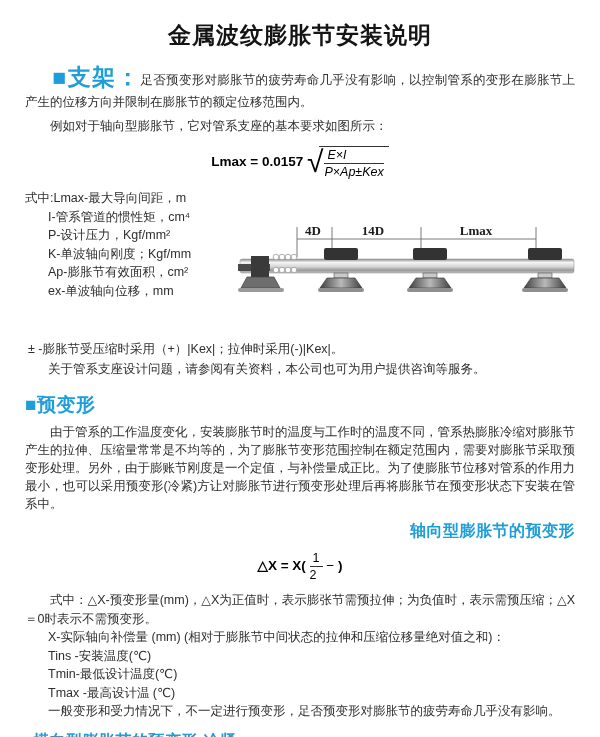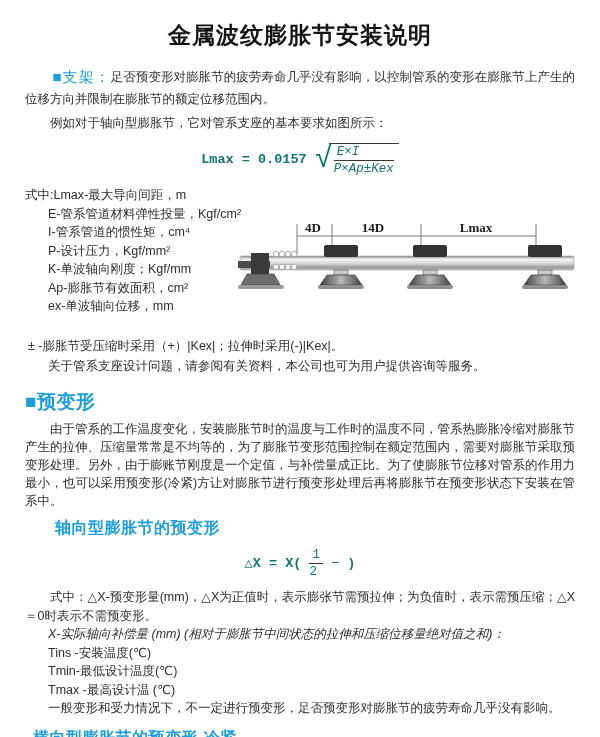--- a/index.html
+++ b/index.html
@@ -8,27 +8,27 @@
     background:#ffffff; color:#2e2e2e;
     font-family:"Liberation Sans","DejaVu Sans",sans-serif;
     font-size:12.5px;
     margin-top:7px;
   }
   .title {
     text-align:center; padding-top:13px; margin:0;
     font-size:23px; font-weight:bold; color:#141414; letter-spacing:1px;
   }
   .p-support { margin:15px 25px 0 25px; line-height:22px; text-align:justify; text-indent:2.2em; }
-  .inline-header { font-size:15px; font-weight:normal; color:#1d9ed9; vertical-align:-1px; letter-spacing:1px; }
+  .inline-header { font-size:23px; font-weight:bold; color:#1d9ed9; vertical-align:-1px; letter-spacing:1px; }
   .p-example { margin:2px 25px 0 25px; line-height:22px; text-indent:2em; }
 
   
   .formula-block {
-    text-align:center; color:#0f766e;
-    font-family:Liberation Mono, monospace; font-size:13.5px;
+    text-align:center; color:#000000;
+    font-family:Liberation Sans, sans-serif; font-size:13.5px;
   }
   .formula-lmax { margin-top:8px; height:36px; }
   .f-bold { font-weight:bold; }
   .sqrt-glyph { font-size:30px; font-weight:400; vertical-align:middle; margin-right:-4px; }
   .sqrt-body { display:inline-block; vertical-align:middle; border-top:1.5px solid #333; padding:1px 5px 0 5px; }
   .frac { display:inline-block; vertical-align:middle; text-align:left; line-height:1.12; font-size:12.5px; }
   .frac-num { display:block; border-bottom:1px solid #333; padding:0 3px 1px 3px; }
   .frac-den { display:block; padding-top:1px; }
   .f-italic { font-style:italic; }
 
@@ -37,25 +37,25 @@
   .def-line { margin-left:48px; line-height:18.5px; white-space:nowrap; }
   .def-line.first { margin-left:25px; }
   .pm-note { margin:1px 25px 0 28px; line-height:18.5px; }
   .consult-note { margin:1px 25px 0 48px; line-height:18.5px; }
 
   .diagram { position:absolute; left:238px; top:28px; }
 
   .section-header { margin:14px 25px 0 25px; font-size:19px; font-weight:bold; color:#1d9ed9; letter-spacing:0.5px; }
   .p-body { margin:5px 25px 0 25px; line-height:18px; text-align:justify; text-indent:2em; }
 
-  .sub-header-axial { margin:8px 25px 0 55px; font-size:16px; font-weight:bold; color:#1d9ed9; letter-spacing:0.5px; }
+  .sub-header-axial { margin:8px 25px 0 55px; font-size:16px; font-weight:bold; color:#1d9ed9; letter-spacing:0.5px;text-align:right; }
   .sub-header-lateral { margin:10px 25px 0 33px; font-size:16px; font-weight:bold; color:#1d9ed9; letter-spacing:0.5px; }
   .formula-dx { margin-top:9px; height:34px; }
   .p-explain { margin:6px 25px 0 25px; line-height:18.5px; text-align:justify; text-indent:2em; }
-  .x-line { margin:0 25px 0 48px; line-height:18.5px;font-style:italic; }
+  .x-line { margin:0 25px 0 48px; line-height:18.5px; }
   .t-line { margin-left:48px; line-height:18.5px; }
   .note-line { margin:0 25px 0 48px; line-height:18.5px; }
 </style>
 </head>
 <body>
 
 <div class="page">
 
   <h1 class="title">金属波纹膨胀节安装说明</h1>
 
@@ -63,21 +63,20 @@
 
   <p class="p-example">例如对于轴向型膨胀节，它对管系支座的基本要求如图所示：</p>
 
   <div class="formula-block formula-lmax">
     <span class="f-bold">Lmax = 0.0157</span>
     <span class="sqrt-glyph">√</span><span class="sqrt-body"><span class="frac"><span class="frac-num f-italic">E×I</span><span class="frac-den f-italic">P×Ap±Kex</span></span></span>
   </div>
 
   <div class="defs-zone">
     <div class="def-line first">式中:Lmax-最大导向间距，m</div>
-    <div class="def-line">E-管系管道材料弹性投量，Kgf/cm²</div>
     <div class="def-line">I-管系管道的惯性矩，cm⁴</div>
     <div class="def-line">P-设计压力，Kgf/mm²</div>
     <div class="def-line">K-单波轴向刚度；Kgf/mm</div>
     <div class="def-line">Ap-膨胀节有效面积，cm²</div>
     <div class="def-line">ex-单波轴向位移，mm</div>
 
     <svg class="diagram" width="344" height="86" viewBox="0 0 344 86">
       <defs>
         <linearGradient id="pipeGrad" x1="0" y1="0" x2="0" y2="1">
           <stop offset="0" stop-color="#8f8f8f"></stop>

